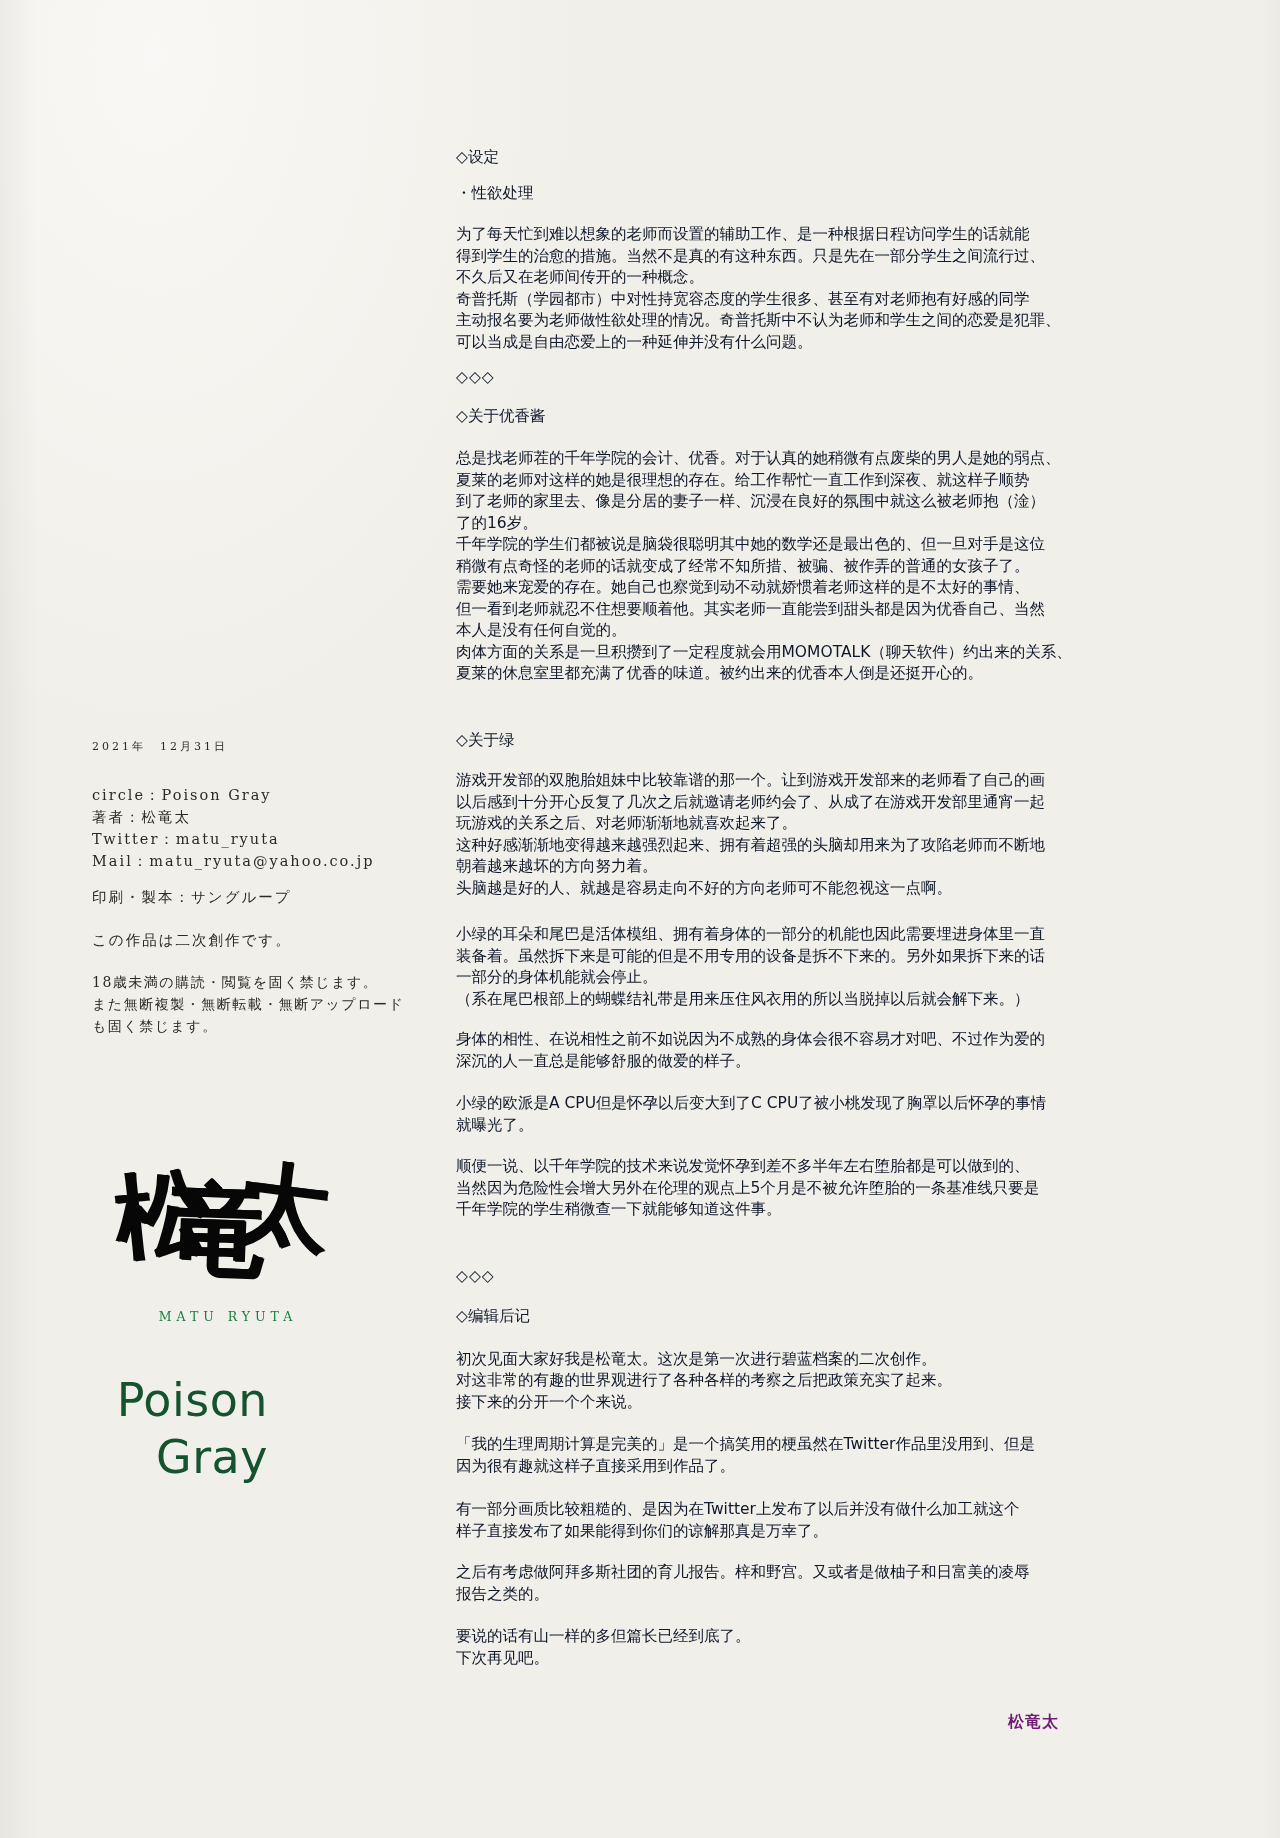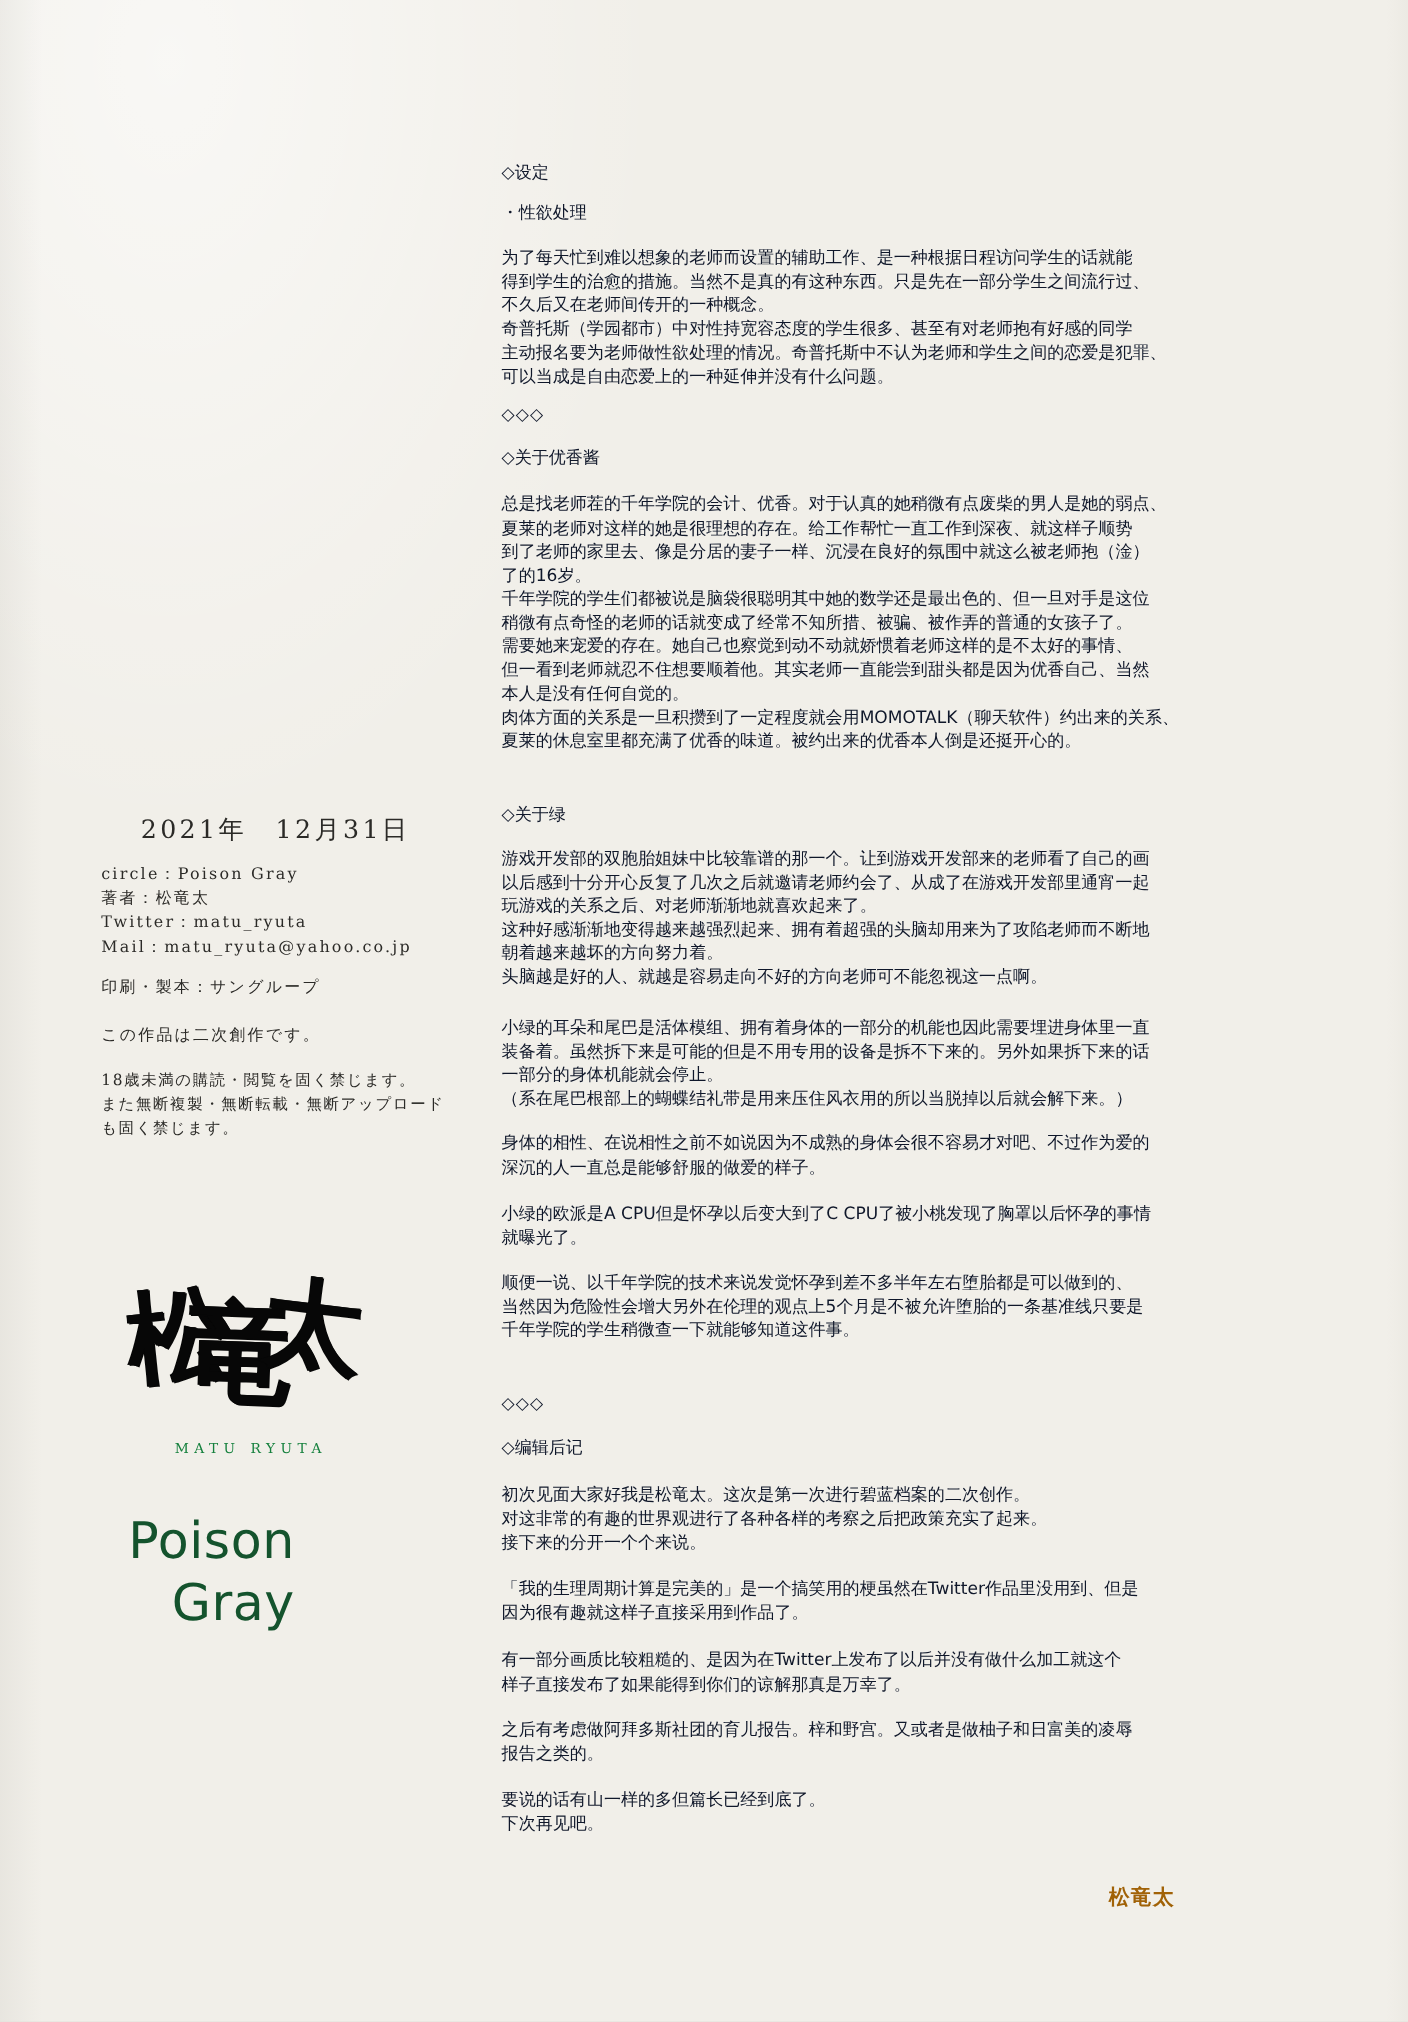--- a/index.html
+++ b/index.html
@@ -24,21 +24,21 @@
   }
   .right-col .tline{white-space:nowrap;}
   .right-col .heading{white-space:nowrap;}
   .right-col .divider{white-space:nowrap;letter-spacing:1px;}
 
   
   .left-col{
     position:absolute;left:92px;top:0;width:370px;height:1838px;
     font-family:"DejaVu Serif","Liberation Serif",serif;color:#2b2a27;
   }
-  .date{position:absolute;top:739px;left:0;font-size:23px;letter-spacing:3px;white-space:nowrap;margin-left:36px;}
+  .date{position:absolute;top:739px;left:0;font-size:11px;letter-spacing:3px;white-space:nowrap;}
   .credits{position:absolute;top:784px;left:0;font-size:14.5px;line-height:22px;letter-spacing:2px;}
   .credits div{white-space:nowrap;}
   .printing{position:absolute;top:888px;left:0;font-size:14.5px;letter-spacing:2px;white-space:nowrap;}
   .deriv{position:absolute;top:931px;left:0;font-size:14.5px;letter-spacing:2px;white-space:nowrap;}
   .warning{position:absolute;top:971px;left:0;font-size:14px;line-height:22px;letter-spacing:1.5px;}
   .warning div{white-space:nowrap;}
 
   
   .logo{position:absolute;top:1152px;left:30px;width:212px;height:160px;}
   .logo span{
@@ -58,21 +58,21 @@
   .circle-logo{
     position:absolute;top:1372px;left:21px;width:155px;text-align:right;
     font-family:"DejaVu Sans","Liberation Sans",sans-serif;
     color:#14532d;font-weight:400;
   }
   .circle-logo div{font-size:46px;line-height:57px;letter-spacing:0.5px;white-space:nowrap;}
 
   
   .signature{
     position:absolute;left:1008px;top:1712px;
-    font-size:19px;font-weight:700;color:#a16207;letter-spacing:1px;white-space:nowrap;
+    font-size:16px;font-weight:700;color:#701a75;letter-spacing:1px;white-space:nowrap;
   }
 </style>
 </head>
 <body>
 
 <div class="page">
 
   <aside class="left-col">
     <div class="date">2021年　12月31日</div>
 

